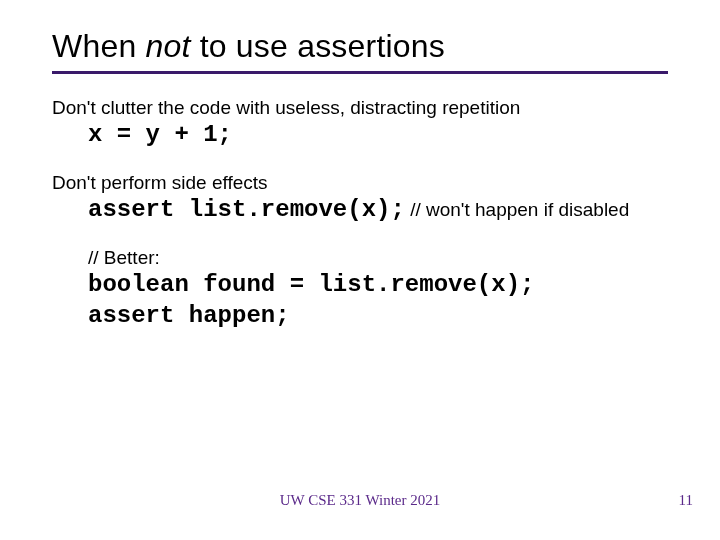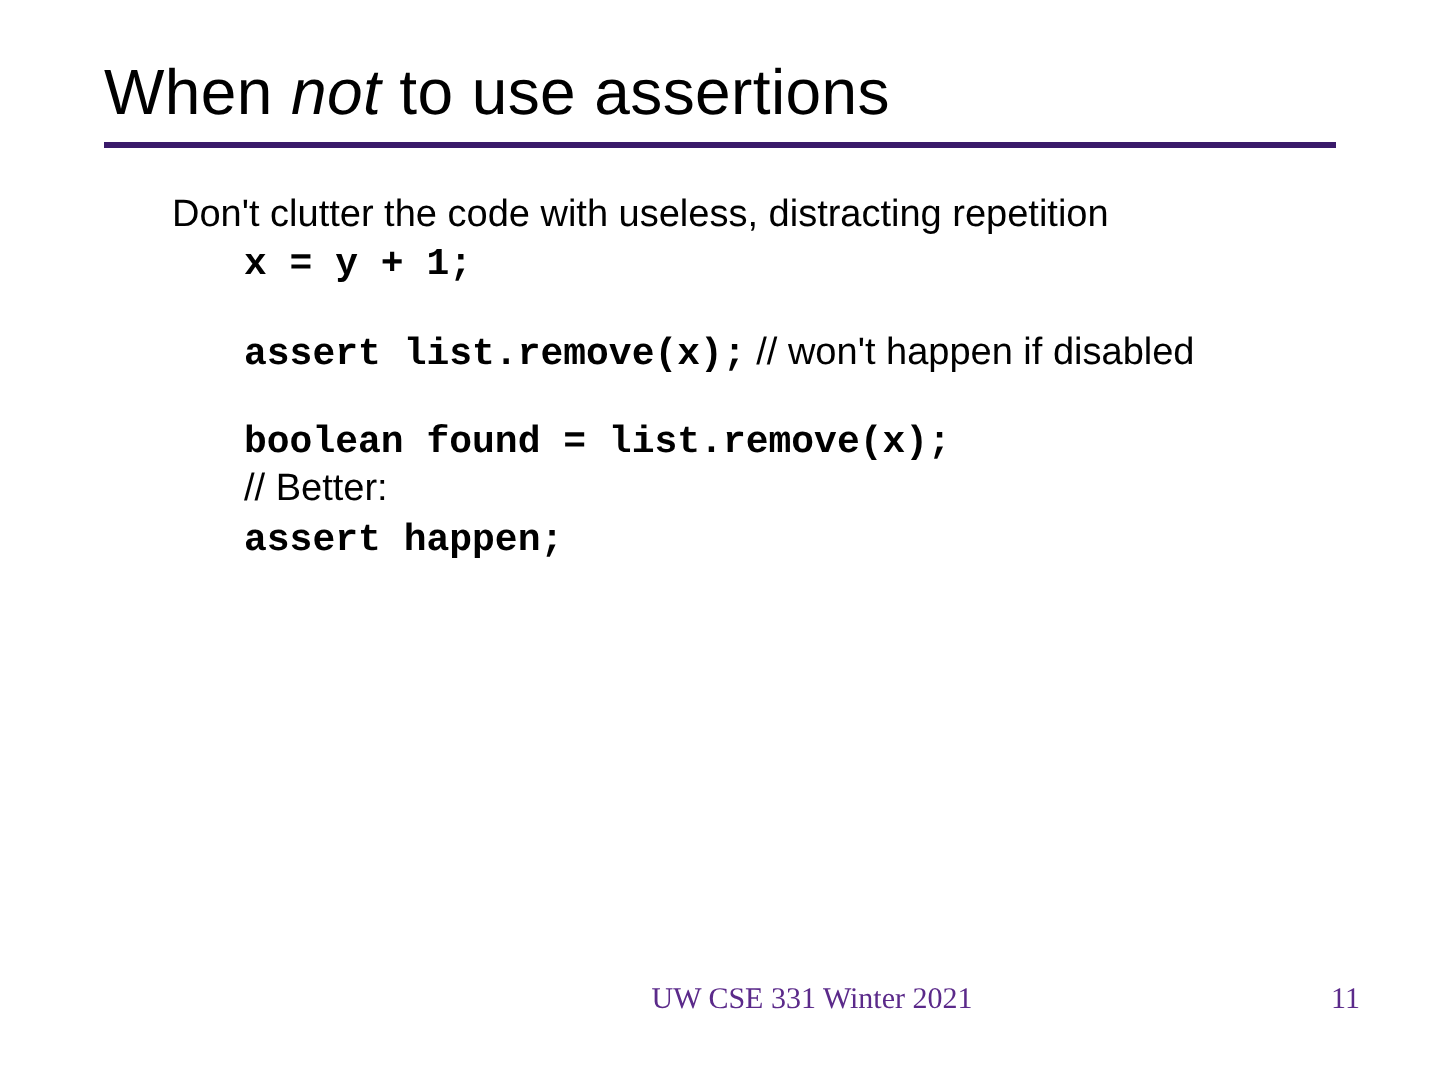--- a/index.html
+++ b/index.html
@@ -32,54 +32,52 @@
     border: none;
     border-top: 3px solid #3a1a6a;
     margin: 0 0 22px 0;
   }
   .body {
     font-size: 19px;
     line-height: 1.28;
   }
   .para {
     margin-bottom: 20px;
-    margin-left: 34px;
   }
   .indent {
     margin-left: 36px;
   }
   .code {
     font-family: "Courier New", Courier, monospace;
     font-weight: bold;
-    font-size: 19px;
+    font-size: 24px;
   }
   .dash-item {
     margin-left: 36px;
   }
   .dash-item::before {
     content: "–  ";
   }
   .footer {
     position: absolute;
     bottom: 16px;
     left: 0;
     width: 720px;
     font-family: "Times New Roman", Times, serif;
     font-size: 15px;
     color: #5b2a8a;
   }
   .footer-center {
     position: absolute;
     left: 50%;
     transform: translateX(-50%);
-    margin-left: 46px;
   }
   .footer-right {
     position: absolute;
-    right: 40px;
+    right: 27px;
     text-align: center;
   }
 </style>
 </head>
 <body>
 
 <div class="slide">
 
   <h1 class="title">
     <span>When </span><span class="em">not</span><span> to use assertions</span>
@@ -87,28 +85,29 @@
   <hr class="rule">
 
   <div class="body">
 
     <div class="para">
       <div>Don't clutter the code with useless, distracting repetition</div>
       <div class="indent code">x = y + 1;</div>
     </div>
 
     <div class="para">
+      <div>Don't perform side effects</div>
       <div class="indent">
         <span class="code">assert list.remove(x);</span><span> // won't happen if disabled</span>
       </div>
     </div>
 
     <div class="para">
+      <div class="indent">// Better:</div>
       <div class="indent code">boolean found = list.remove(x);</div>
-      <div class="indent">// Better:</div>
       <div class="indent code">assert happen;</div>
     </div>
 
 
   </div>
 
   <div class="footer">
     <span class="footer-center">UW CSE 331 Winter 2021</span>
     <span class="footer-right">11</span>
   </div>

